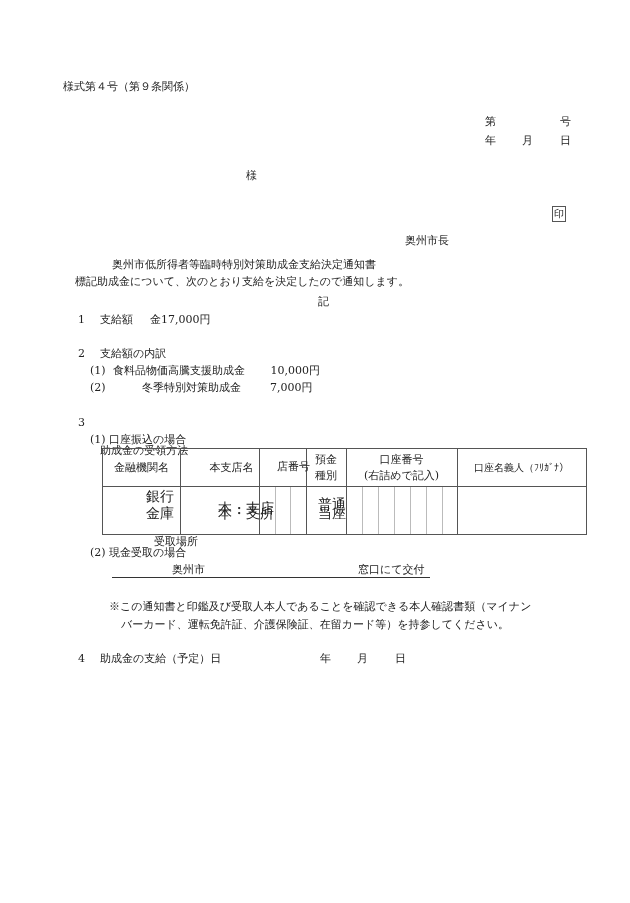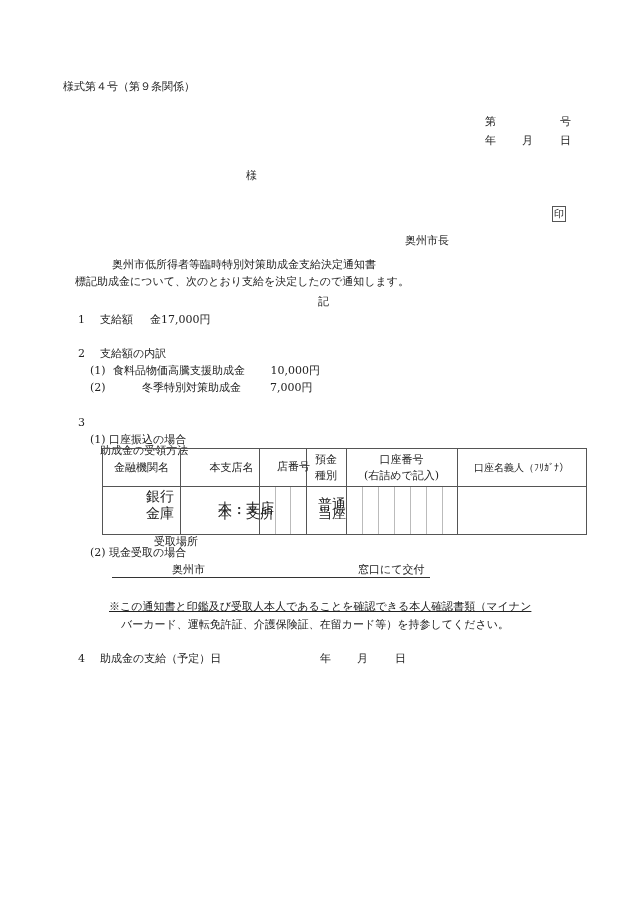--- a/index.html
+++ b/index.html
@@ -91,21 +91,21 @@
     <div class="small" style="left:215px;top:42px;margin-top:8px;">普通</div>
     <div class="small" style="left:215px;top:59px;text-align:right;">当座</div>
   </div>
 
   <div class="abs" style="left:90px;top:546px;">(2) 現金受取の場合</div>
   <div class="abs" style="left:112px;top:535px;margin-left:42px;">受取場所</div>
   <div class="abs" style="left:172px;top:563px;">奥州市</div>
   <div class="abs" style="left:358px;top:563px;">窓口にて交付</div>
   <div class="underline"></div>
 
-  <div class="abs" style="left:109px;top:600px;text-decoration:underline;">※この通知書と印鑑及び受取人本人であることを確認できる本人確認書類（マイナン</div>
+  <div class="abs" style="left:109px;top:600px;">※この通知書と印鑑及び受取人本人であることを確認できる本人確認書類（マイナン</div>
   <div class="abs" style="left:121px;top:618px;">バーカード、運転免許証、介護保険証、在留カード等）を持参してください。</div>
 
   <div class="abs" style="left:78px;top:652px;">4</div>
   <div class="abs" style="left:100px;top:652px;">助成金の支給（予定）日</div>
   <div class="abs" style="left:320px;top:652px;">年</div>
   <div class="abs" style="left:357px;top:652px;">月</div>
   <div class="abs" style="left:395px;top:652px;">日</div>
 
 </div>
 

